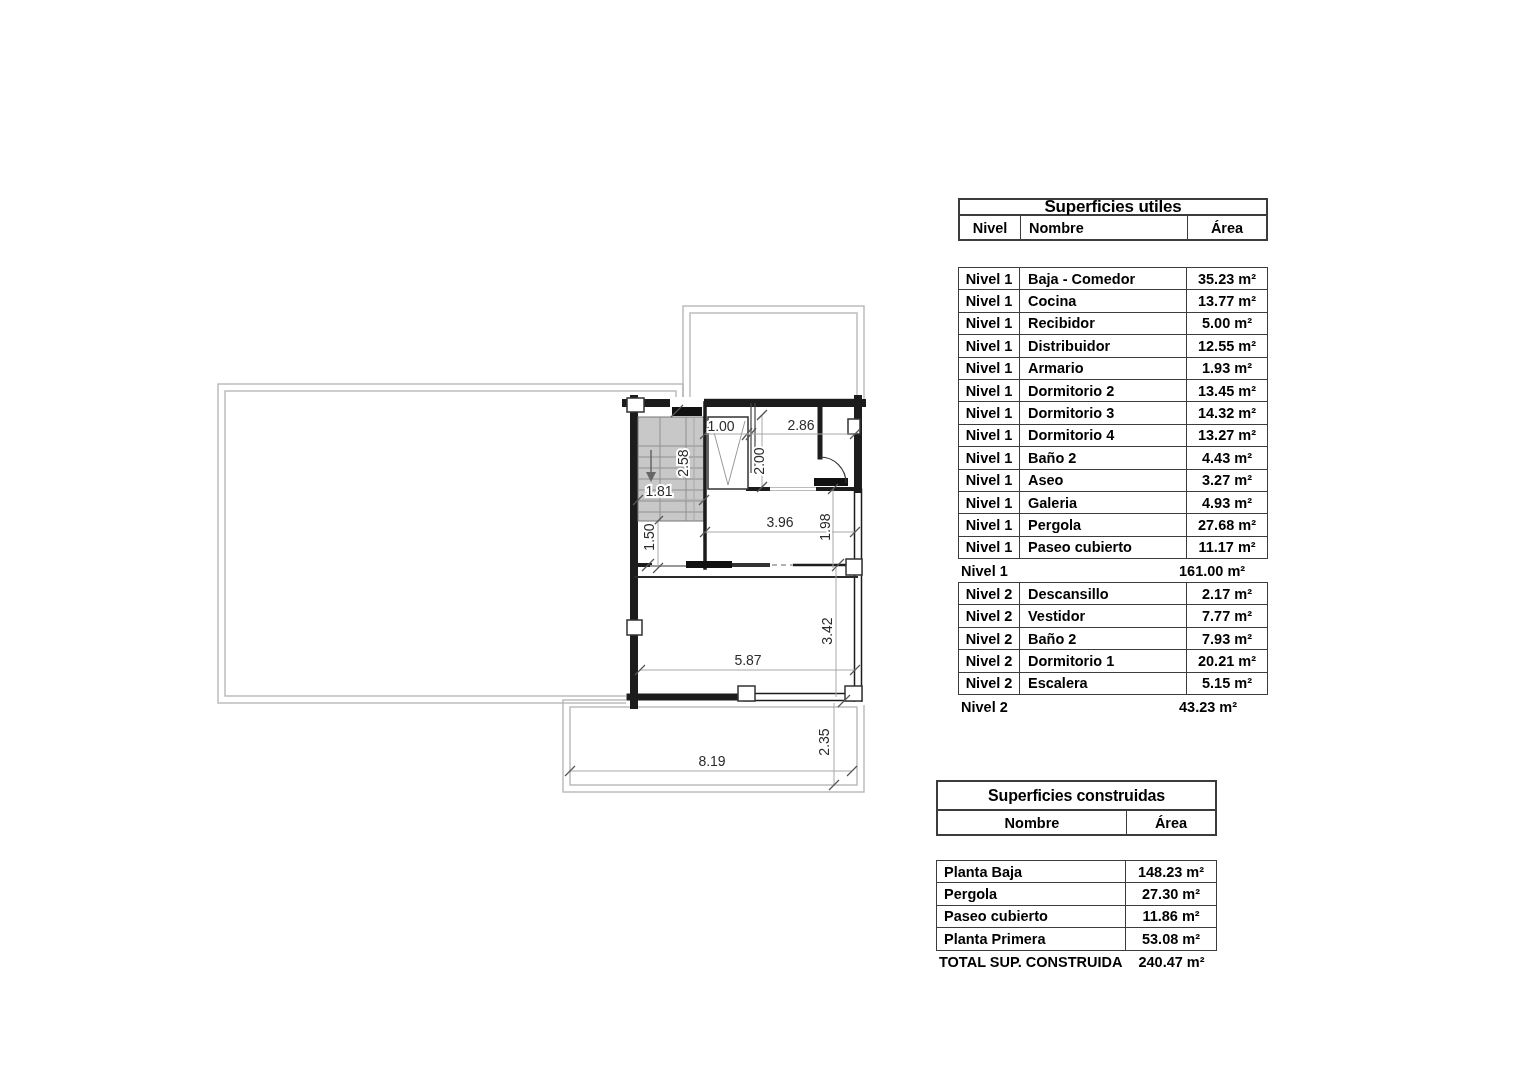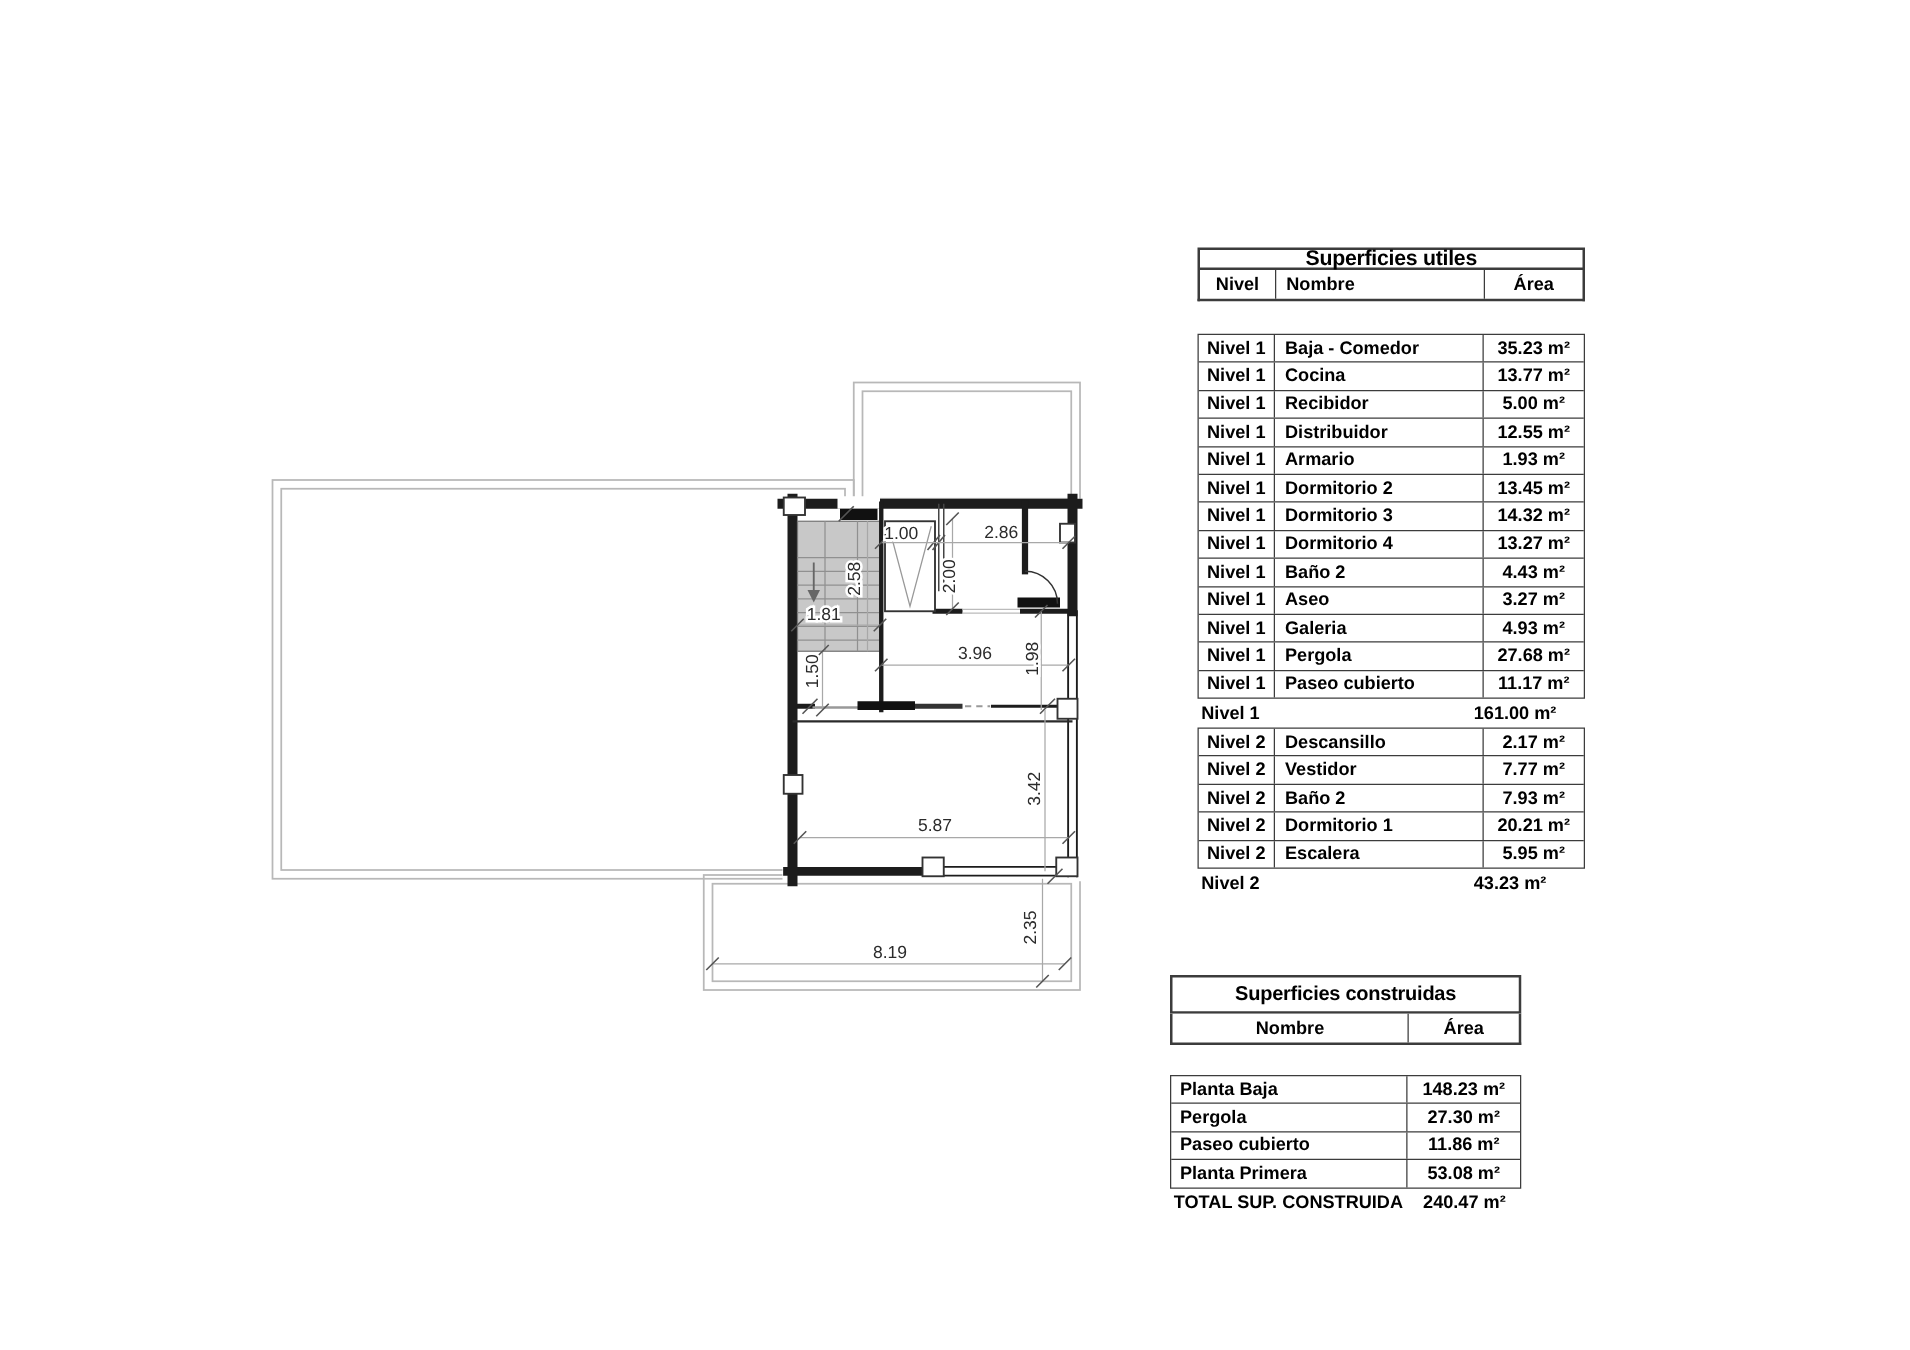--- a/index.html
+++ b/index.html
@@ -310,21 +310,21 @@
           <div class="c area">7.93 m²</div>
         </div>
       <div class="row">
           <div class="c nivel">Nivel 2</div>
           <div class="c nombre">Dormitorio 1</div>
           <div class="c area">20.21 m²</div>
         </div>
       <div class="row">
           <div class="c nivel">Nivel 2</div>
           <div class="c nombre">Escalera</div>
-          <div class="c area">5.95 m²</div>
+          <div class="c area">5.15 m²</div>
         </div>
     </div>
 
     <div class="subrow">
       <div class="lbl">Nivel 2</div>
       <div class="sarea">43.23 m²</div>
     </div>
 
   </div>
 

